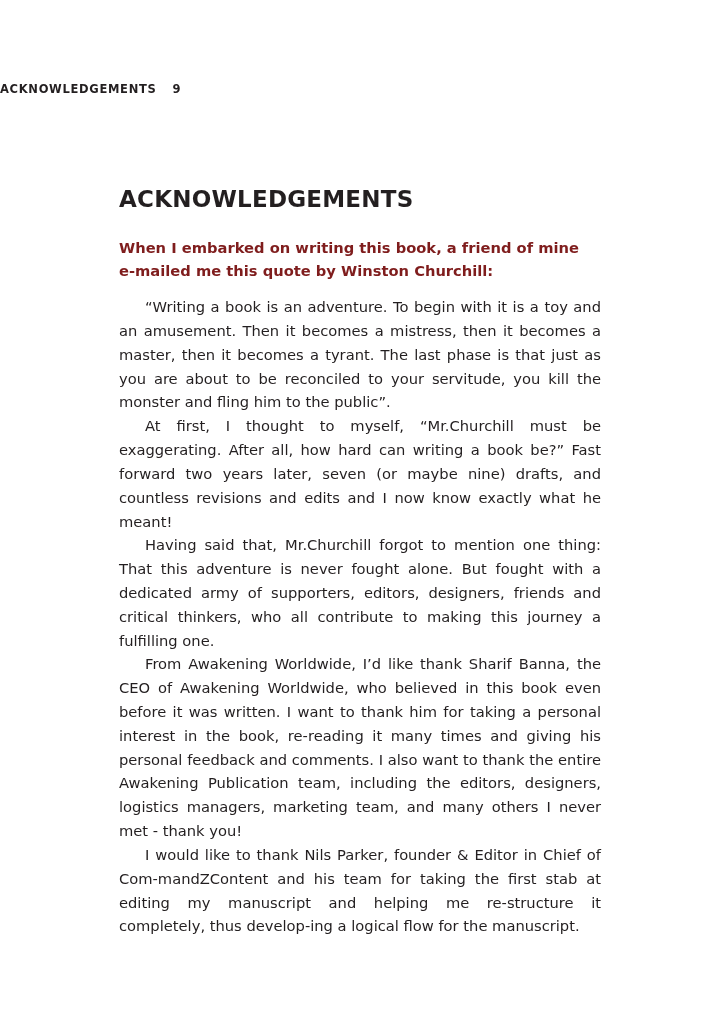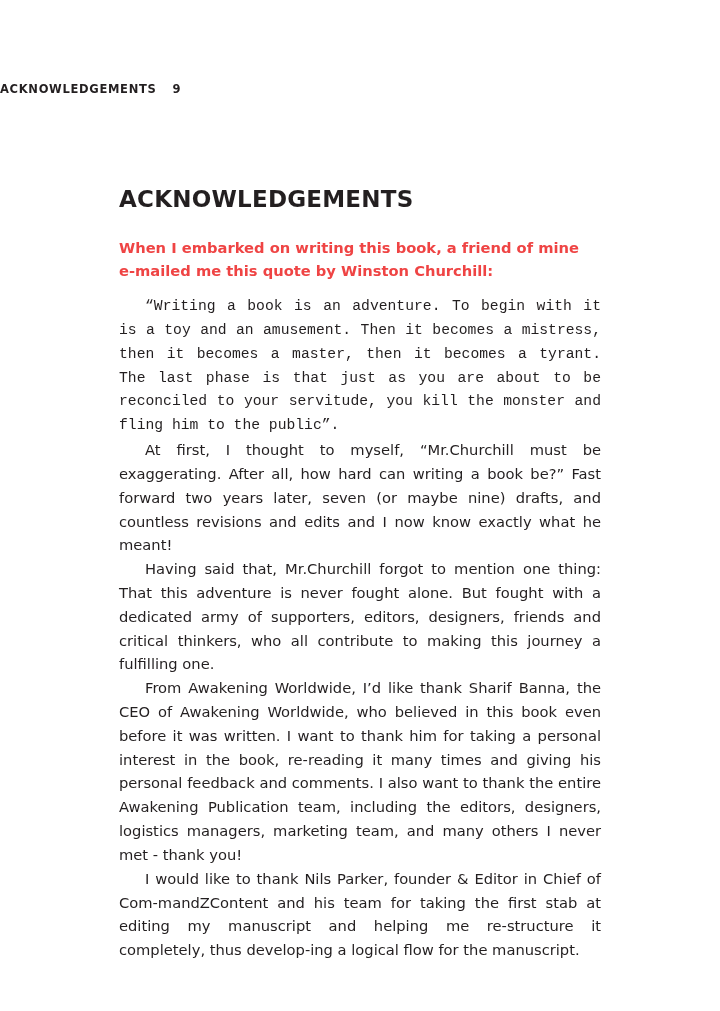--- a/index.html
+++ b/index.html
@@ -53,34 +53,33 @@
     margin: 0 0 22px 0;
     line-height: 1.2;
     color: #231f20;
   }
   p.lead {
     font-size: 14.7px;
     font-weight: bold;
     line-height: 1.62;
     margin: 0 8px 6px 0;
     text-align: left;
-    color: #ef4444;
+    color: #7f1d1d;
   }
   p.body-para {
     font-size: 14.7px;
     line-height: 1.62;
     margin: 0;
     text-indent: 26px;
     text-align: justify;
     color: #231f20;
     hyphens: manual;
   }
   p.body-para.first-after-lead {
     margin-top: 12px;
-    font-family: Liberation Mono, monospace;
   }
 </style>
 </head>
 <body>
 
 <div class="page">
 
   <div class="running-head">
     <span class="rh-title">ACKNOWLEDGEMENTS</span><span class="rh-page">9</span>
   </div>

